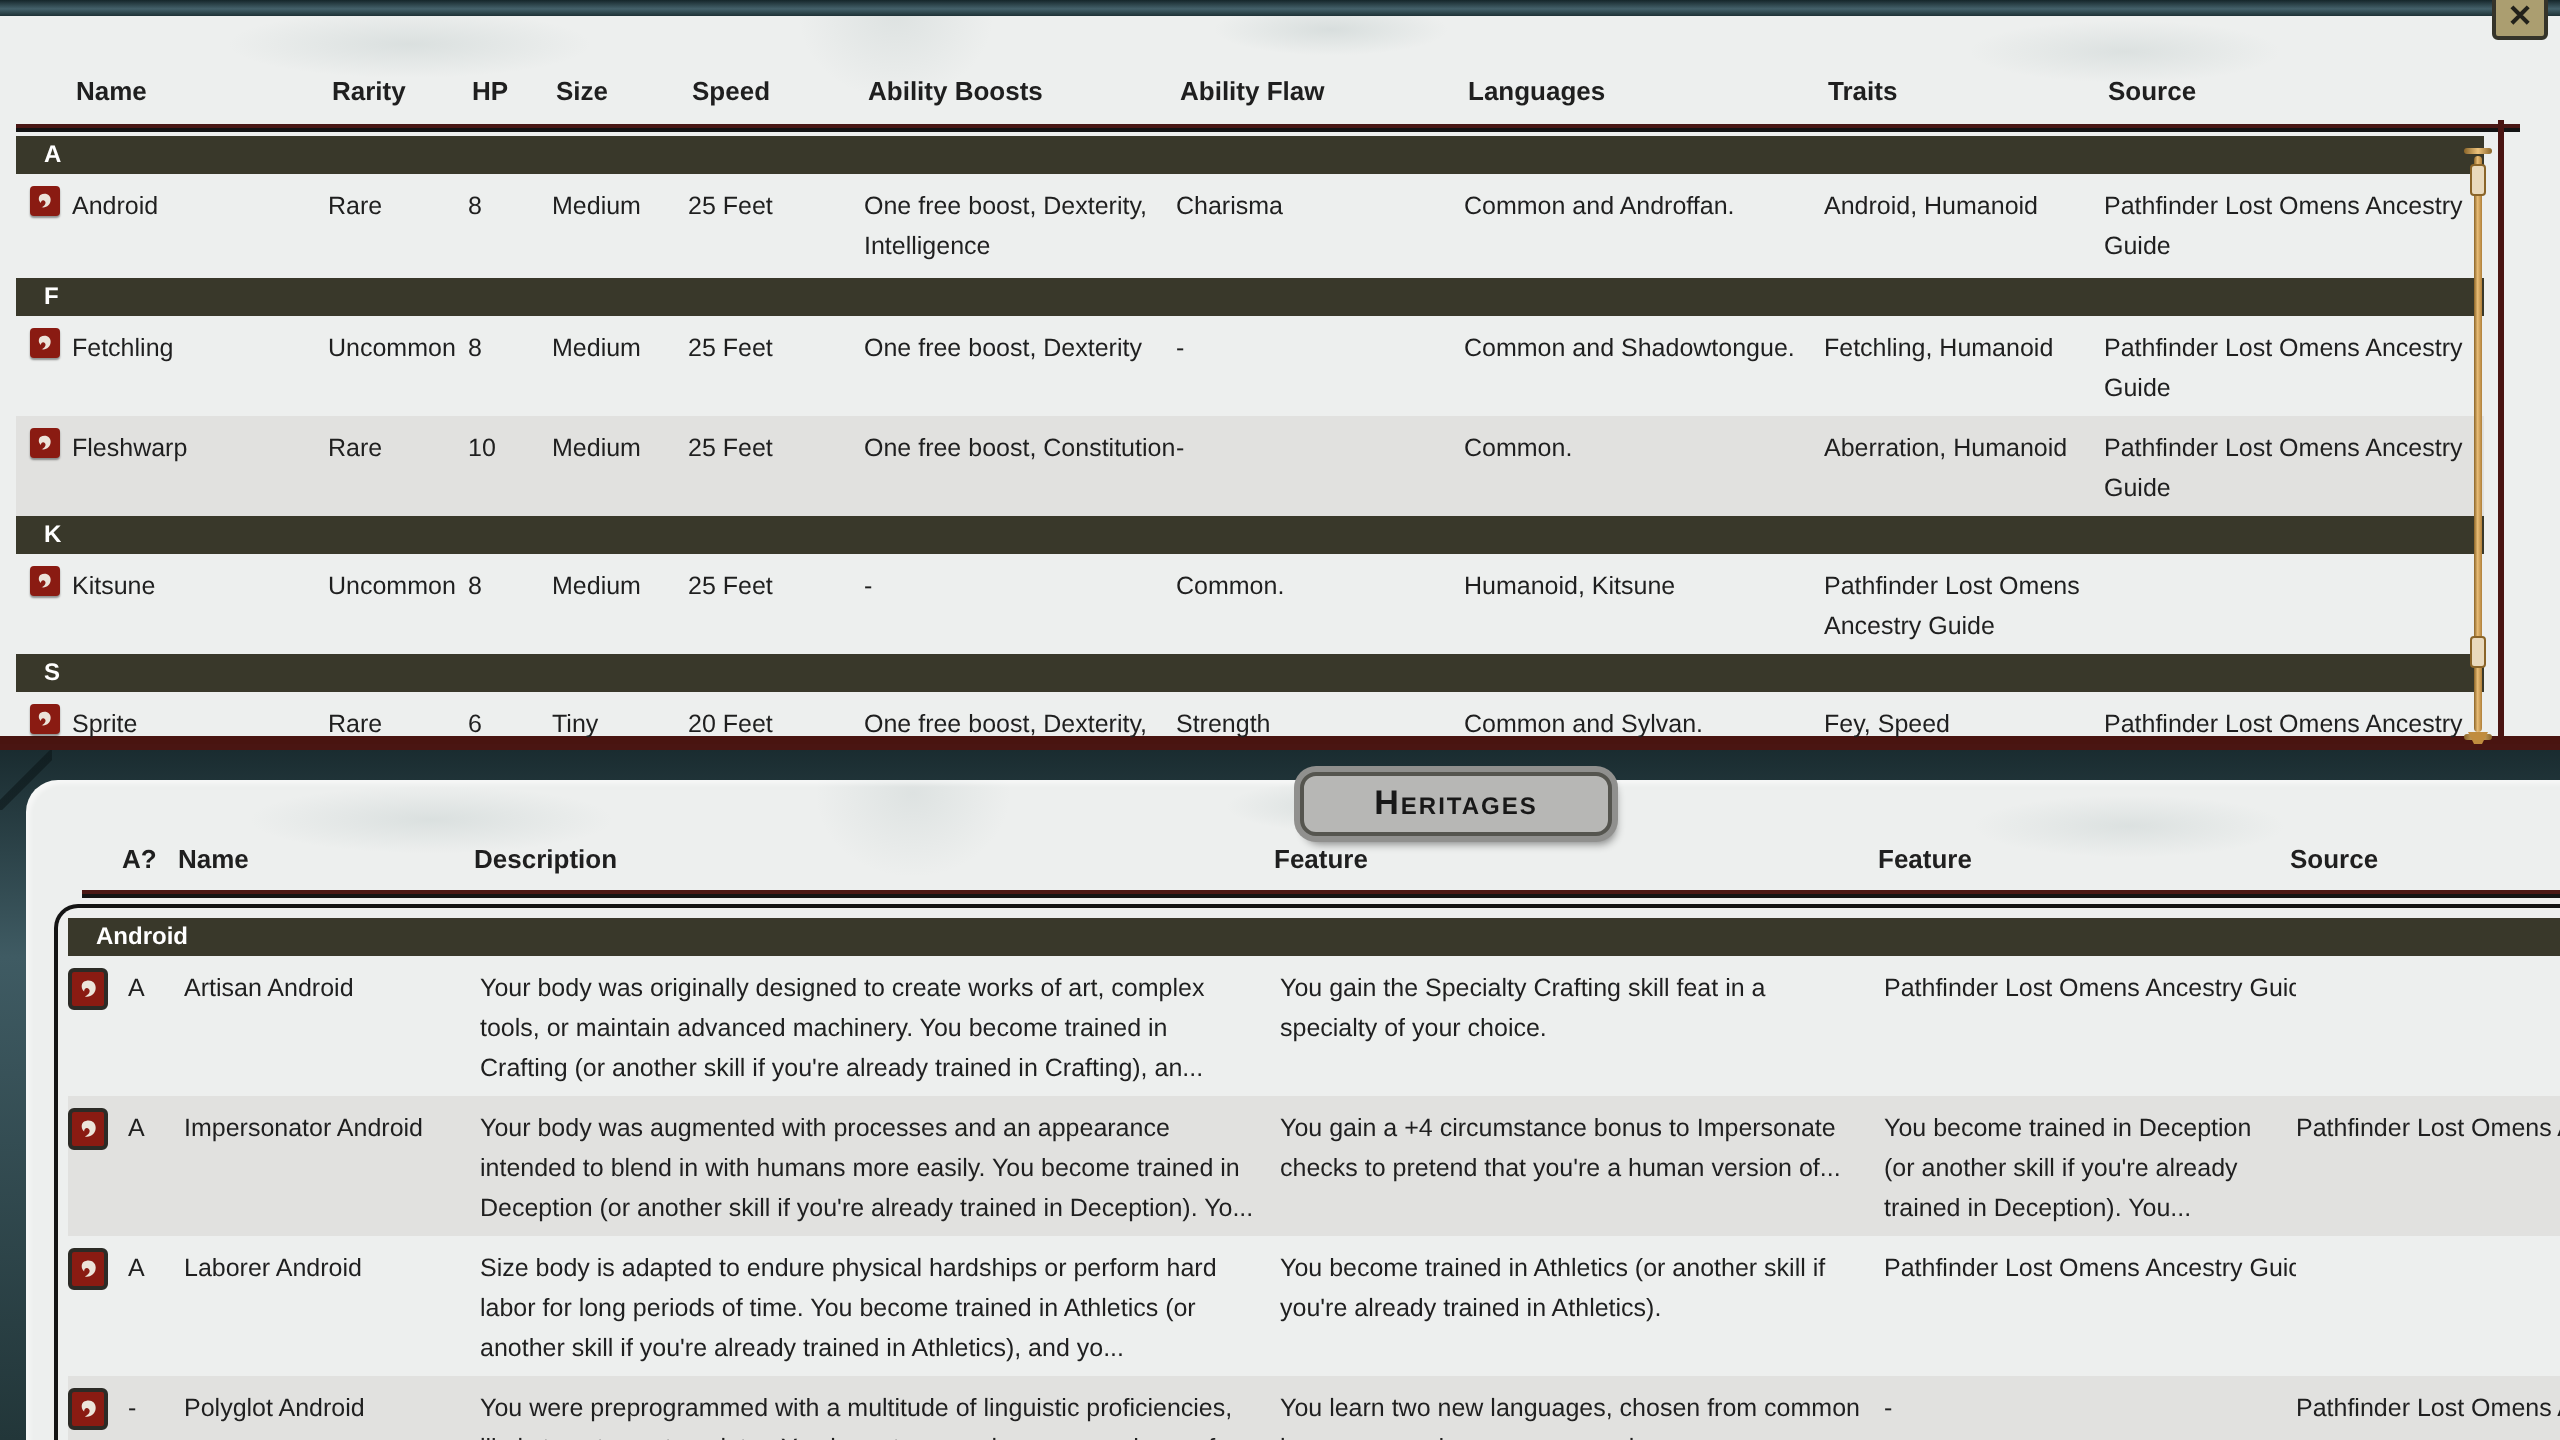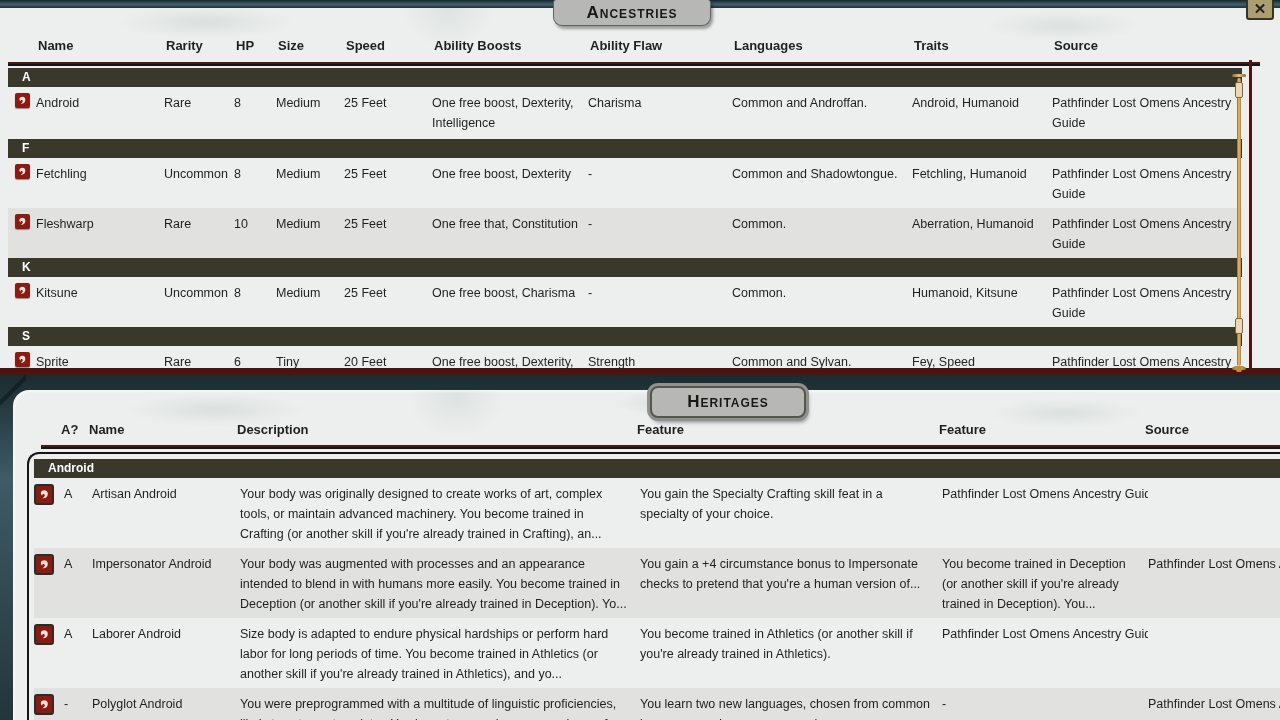--- a/index.html
+++ b/index.html
@@ -154,23 +154,20 @@
   .her-row .c { padding-right:10px; }
   .src-nowrap { white-space:nowrap; overflow:hidden; }
 </style>
 </head>
 <body>
 
 <div class="anc-panel texture">
   <div class="anc-top"></div>
   <div class="anc-right-border"></div>
 
-  <div class="tab anc-tab">
-    <span>Ancestries</span>
-  </div>
 
   <div class="close-btn">
     <span>✕</span>
   </div>
 
   <div class="grid-anc anc-header hpad">
     <span class="c"></span>
     <span class="c">Name</span>
     <span class="c ctr">Rarity</span>
     <span class="c ctr">HP</span>
@@ -235,21 +232,21 @@
             <svg viewBox="0 0 14 14" width="11" height="11">
               <path d="M4 3.2 C7.2 1.2 10.8 3 10.6 6.4 C10.5 9.6 7.8 11.6 4.8 11 C7 9.9 7.9 8.3 7 7.1 C6.1 5.9 4.3 6.5 4.4 8.3 C2.7 6.9 2.7 4.4 4 3.2 Z" fill="#ece4da"></path>
             </svg>
           </span>
         </span>
       <span class="c">Fleshwarp</span>
       <span class="c ctr">Rare</span>
       <span class="c ctr">10</span>
       <span class="c ctr">Medium</span>
       <span class="c ctr">25 Feet</span>
-      <span class="c ctr">One free that, Constitution</span>
+      <span class="c ctr">One free boost, Constitution</span>
       <span class="c ctr">-</span>
       <span class="c ctr">Common.</span>
       <span class="c ctr">Aberration, Humanoid</span>
       <span class="c">Pathfinder Lost Omens Ancestry Guide</span>
     </div>
 
     <div class="section-bar"><span>K</span></div>
 
     <div class="grid-anc row anc-row">
       <span class="c icon-cell">
@@ -257,21 +254,20 @@
             <svg viewBox="0 0 14 14" width="11" height="11">
               <path d="M4 3.2 C7.2 1.2 10.8 3 10.6 6.4 C10.5 9.6 7.8 11.6 4.8 11 C7 9.9 7.9 8.3 7 7.1 C6.1 5.9 4.3 6.5 4.4 8.3 C2.7 6.9 2.7 4.4 4 3.2 Z" fill="#ece4da"></path>
             </svg>
           </span>
         </span>
       <span class="c">Kitsune</span>
       <span class="c ctr">Uncommon</span>
       <span class="c ctr">8</span>
       <span class="c ctr">Medium</span>
       <span class="c ctr">25 Feet</span>
-      <span class="c ctr">One free boost, Charisma</span>
       <span class="c ctr">-</span>
       <span class="c ctr">Common.</span>
       <span class="c ctr">Humanoid, Kitsune</span>
       <span class="c">Pathfinder Lost Omens Ancestry Guide</span>
     </div>
 
     <div class="section-bar"><span>S</span></div>
 
     <div class="grid-anc row anc-row">
       <span class="c icon-cell">

